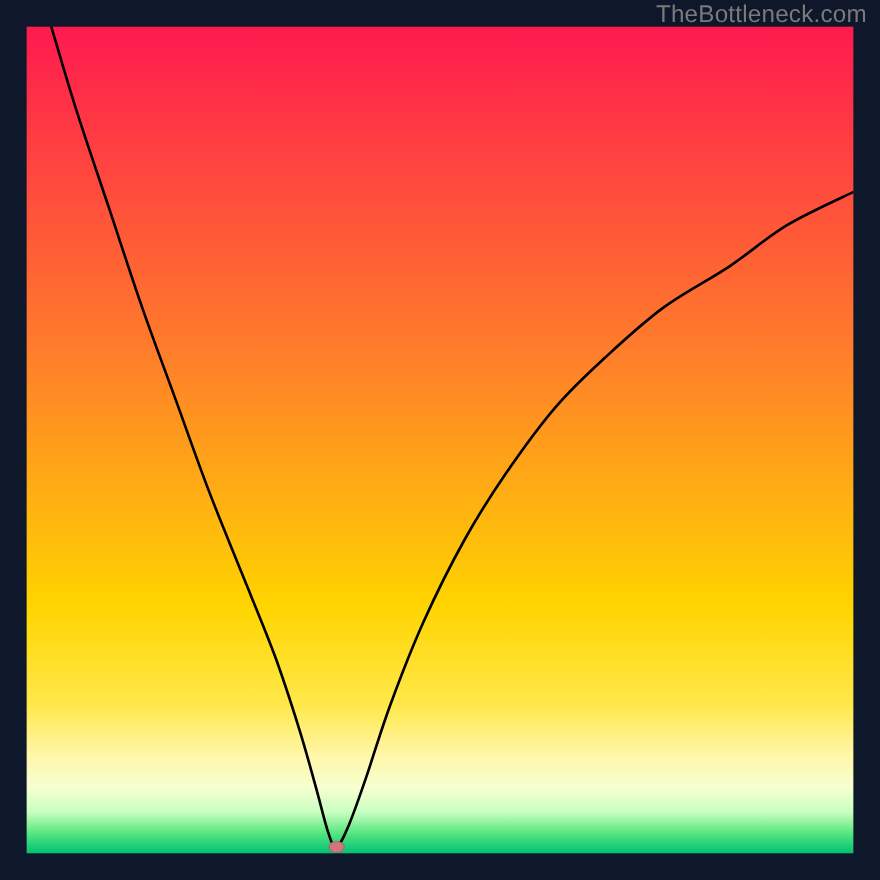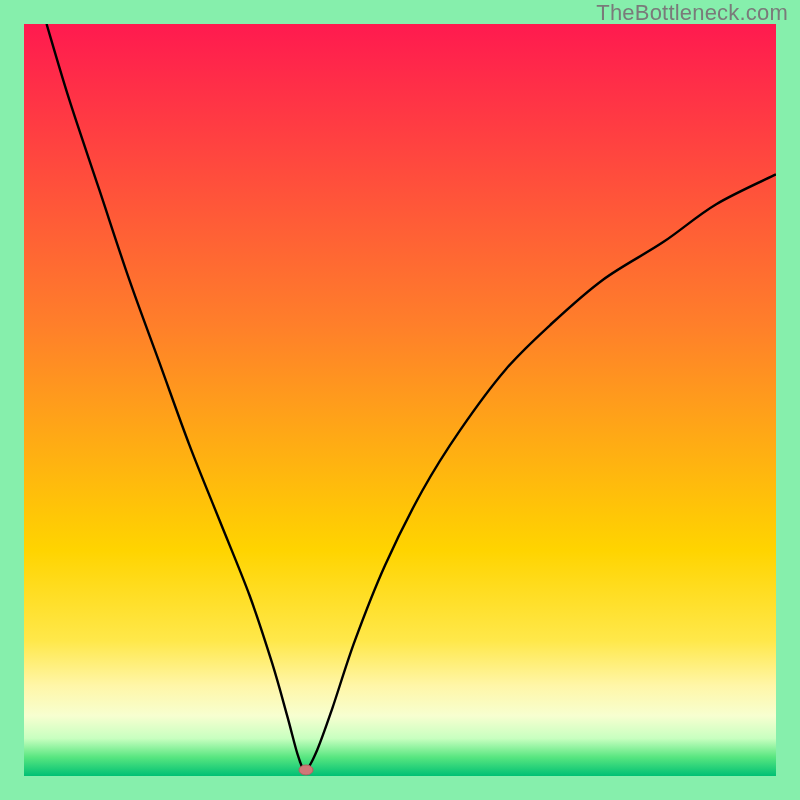--- a/index.html
+++ b/index.html
@@ -10,21 +10,21 @@
     background: #000;
     overflow: hidden;
     font-family: Arial, Helvetica, sans-serif;
   }
   .frame {
     position: absolute;
     top: 0;
     left: 0;
     width: 800px;
     height: 800px;
-    background: #86efac;
+    background: #0f172a;
   }
   .watermark {
     position: absolute;
     top: 0;
     right: 12px;
     color: #7a7a7a;
     font-size: 22px;
     letter-spacing: 0.2px;
     z-index: 10;
   }

